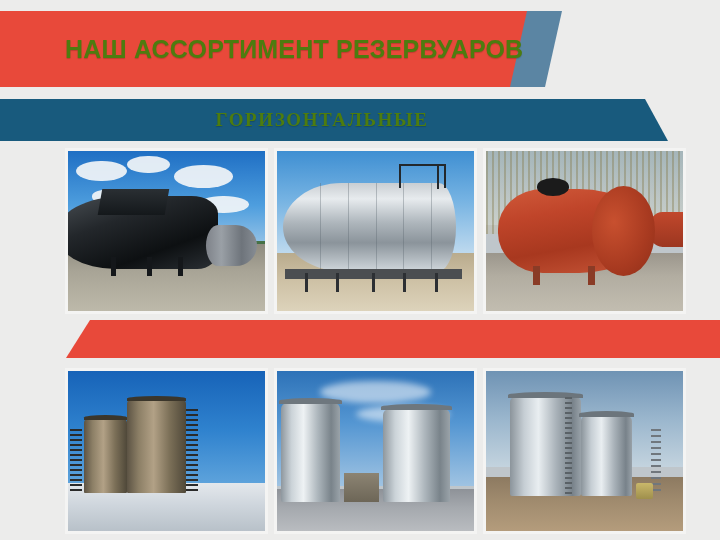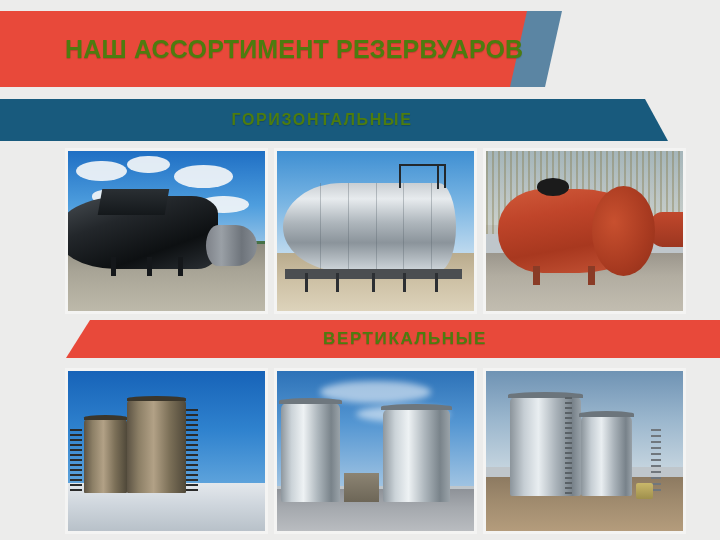--- a/index.html
+++ b/index.html
@@ -79,22 +79,23 @@
     left: 0; top: 0;
     width: 670px;
     height: 42px;
     background: #185a7d;
     clip-path: polygon(0 0, 645px 0, 668px 100%, 0 100%);
   }
   #horizontal-text {
     left: 0;
     width: 644px;
     justify-content: center;
-    font-size: 16px;
+    font-size: 19px;
     letter-spacing: 1.6px;
+    font-family: Liberation Serif, serif;
   }
 
   
   #vertical-banner {
     top: 320px;
     height: 38px;
   }
   #vertical-shape {
     position: absolute;
     left: 0; top: 0;
@@ -536,21 +537,20 @@
         <div class="hatch"></div>
         <div class="tank-leg" style="left:24%;"></div>
         <div class="tank-leg" style="left:52%;"></div>
       </div>
     </div>
 
   </div>
 
   <div class="banner-wrap" id="vertical-banner" style="height:38px;">
     <div id="vertical-shape"></div>
-    <div class="band-label" id="vertical-text">ВЕРТИКАЛЬНЫЕ</div>
   </div>
 
   <div class="photo-row" id="row-vertical">
 
     <div class="photo p4">
       <div class="scene">
         <div class="sky"></div>
         <div class="ground"></div>
         <div class="vtank" style="left:8%;  width:22%; height:46%;"></div>
         <div class="vtank" style="left:30%; width:30%; height:58%;"></div>

